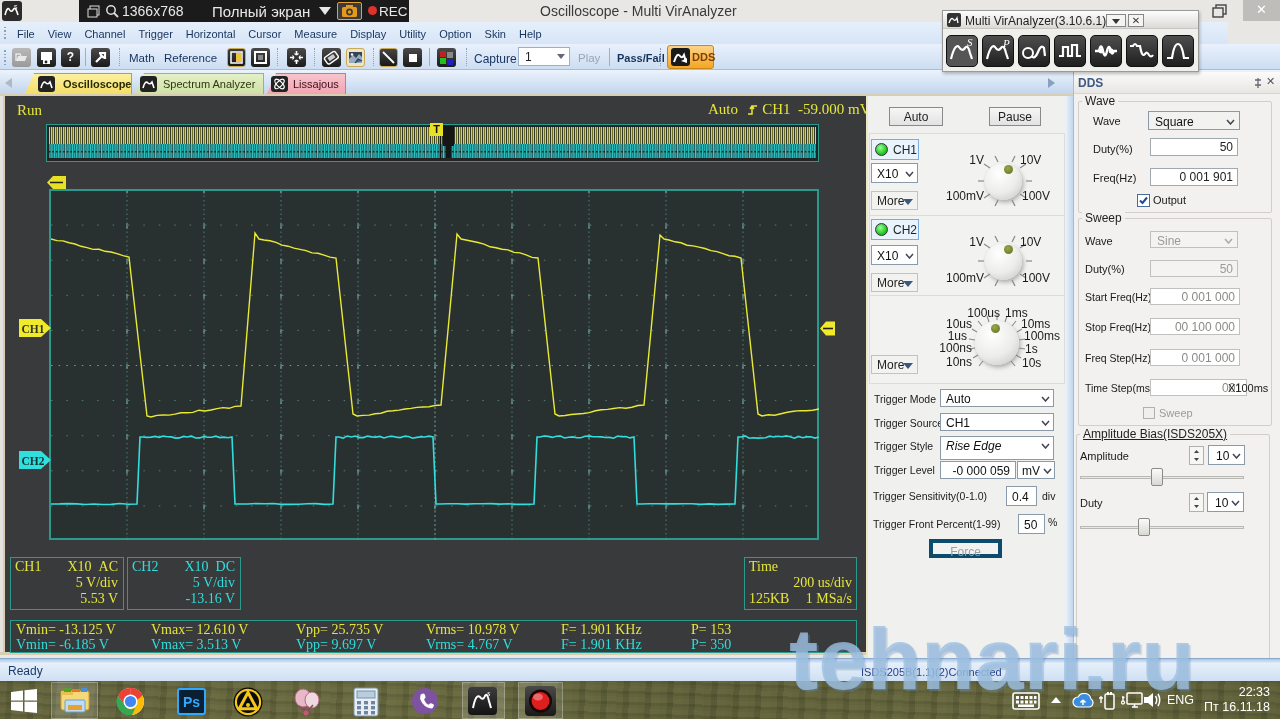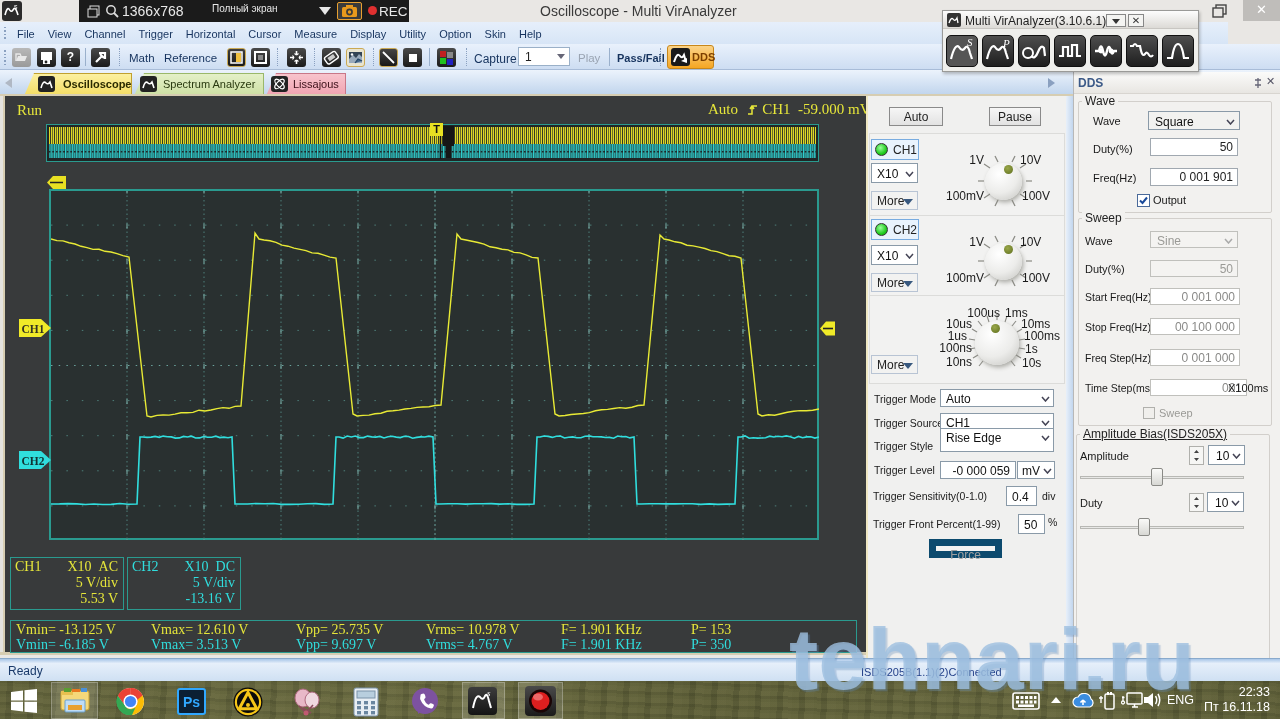--- a/index.html
+++ b/index.html
@@ -61,21 +61,21 @@
 <div id="recbar">
  <svg class="abs" style="left:8px;top:5px;" width="13" height="13">
       <rect x="3" y="1" width="9" height="9" fill="none" stroke="#ddd"></rect>
       <rect x="1" y="4" width="9" height="8" fill="#1b1b1b" stroke="#ddd"></rect>
     </svg>
  <svg class="abs" style="left:26px;top:4px;" width="14" height="14">
       <circle cx="6" cy="6" r="4.2" fill="none" stroke="#ddd" stroke-width="1.5"></circle>
       <line x1="9" y1="9" x2="13" y2="13" stroke="#ddd" stroke-width="1.8"></line>
     </svg>
  <div class="abs" style="left:43px;top:3px;font-size:14px;">1366x768</div>
- <div class="abs" style="left:133px;top:3px;font-size:10px;">Полный экран</div>
+ <div class="abs" style="left:133px;top:3px;font-size:15px;">Полный экран</div>
  <div class="abs" style="left:240px;top:7px;width:0;height:0;border-left:6px solid transparent;border-right:6px solid transparent;border-top:8px solid #e8e8e8;"></div>
  <div class="abs" style="left:258px;top:2px;width:25px;height:18px;background:#3a3a3a;border:1px solid #e8a030;border-radius:2px;">
   <svg width="23" height="16">
         <rect x="4" y="4" width="15" height="10" rx="1.5" fill="#e8991c"></rect>
         <rect x="8" y="2" width="7" height="3" fill="#e8991c"></rect>
         <circle cx="11.5" cy="9" r="3.4" fill="#3a3a3a"></circle>
         <circle cx="11.5" cy="9" r="1.7" fill="#e8991c"></circle>
       </svg>
  </div>
  <div class="abs" style="left:289px;top:6px;width:9px;height:9px;border-radius:50%;background:#e03030;"></div>
@@ -320,20 +320,26 @@
       <div class="abs" style="right:5px;top:1px;">X10&nbsp;&nbsp;AC</div>
   <div class="abs" style="right:5px;top:17px;">5 V/div</div>
   <div class="abs" style="right:5px;top:33px;">5.53 V</div>
  </div>
  <div class="tealbox ser" style="left:127px;top:461px;width:114px;height:53px;color:#30dede;font-size:14px;">
   <div class="abs" style="left:4px;top:1px;">CH2</div>
       <div class="abs" style="right:5px;top:1px;">X10&nbsp;&nbsp;DC</div>
   <div class="abs" style="right:5px;top:17px;">5 V/div</div>
   <div class="abs" style="right:5px;top:33px;">-13.16 V</div>
  </div>
+ <div class="tealbox ser" style="left:744px;top:461px;width:113px;height:53px;color:#e6e63a;font-size:14px;">
+  <div class="abs" style="left:4px;top:1px;">Time</div>
+  <div class="abs" style="right:4px;top:17px;">200 us/div</div>
+  <div class="abs" style="left:4px;top:33px;">125KB</div>
+      <div class="abs" style="right:4px;top:33px;">1 MSa/s</div>
+ </div>
 
  <div class="tealbox ser" style="left:10px;top:524px;width:847px;height:33px;font-size:14px;">
   <div class="abs" style="left:5px;top:1px;color:#e6e63a;white-space:pre;">Vmin= -13.125 V<span style="position:absolute;left:135px;">Vmax= 12.610 V</span><span style="position:absolute;left:280px;">Vpp= 25.735 V</span><span style="position:absolute;left:410px;">Vrms= 10.978 V</span><span style="position:absolute;left:545px;">F= 1.901 KHz</span><span style="position:absolute;left:675px;">P= 153</span></div>
   <div class="abs" style="left:5px;top:16px;color:#30dede;white-space:pre;">Vmin= -6.185 V<span style="position:absolute;left:135px;">Vmax= 3.513 V</span><span style="position:absolute;left:280px;">Vpp= 9.697 V</span><span style="position:absolute;left:410px;">Vrms= 4.767 V</span><span style="position:absolute;left:545px;">F= 1.901 KHz</span><span style="position:absolute;left:675px;">P= 350</span></div>
  </div>
 </div>
 
 <div id="panel">
  <div class="btn" style="left:21px;top:11px;width:54px;height:19px;line-height:18px;">Auto</div>
  <div class="btn" style="left:121px;top:11px;width:52px;height:19px;line-height:18px;">Pause</div>
@@ -455,21 +461,21 @@
       </svg>
     </div>
  <div class="lbl" style="left:6px;top:321px;">Trigger Source</div>
  <div class="combo" style="left:72px;top:317px;width:114px;height:18px;">
       <span style="position:absolute;left:5px;top:2px;">CH1</span>
       <svg style="position:absolute;right:3px;top:6px;" width="9" height="6">
         <path d="M1 1 L4.5 5 L8 1" stroke="#445" stroke-width="1.5" fill="none"></path>
       </svg>
     </div>
  <div class="lbl" style="left:6px;top:344px;">Trigger Style</div>
- <div class="combo" style="left:72px;top:332px;width:114px;height:24px;">
+ <div class="combo" style="left:72px;top:340px;width:114px;height:24px;font-style:italic;">
       <span style="position:absolute;left:5px;top:2px;">Rise Edge</span>
       <svg style="position:absolute;right:3px;top:6px;" width="9" height="6">
         <path d="M1 1 L4.5 5 L8 1" stroke="#445" stroke-width="1.5" fill="none"></path>
       </svg>
     </div>
  <div class="lbl" style="left:6px;top:368px;">Trigger Level</div>
  <div class="combo" style="left:72px;top:365px;width:76px;height:18px;">
       <span style="position:absolute;right:5px;top:2px;">-0 000 059</span>
     </div>
  <div class="combo" style="left:149px;top:365px;width:38px;height:18px;">
@@ -481,21 +487,21 @@
  <div class="lbl" style="left:5px;top:394px;">Trigger Sensitivity(0-1.0)</div>
  <div class="combo" style="left:138px;top:390px;width:31px;height:20px;">
       <span style="position:absolute;left:5px;top:3px;">0.4</span>
     </div>
  <div class="lbl" style="left:174px;top:394px;">div</div>
  <div class="lbl" style="left:5px;top:422px;">Trigger Front Percent(1-99)</div>
  <div class="combo" style="left:150px;top:418px;width:27px;height:20px;">
       <span style="position:absolute;left:5px;top:3px;">50</span>
     </div>
  <div class="lbl" style="left:180px;top:420px;">%</div>
- <div class="btn" style="left:61px;top:443px;width:73px;height:19px;line-height:18px;color:#a0a0a0;border:7px solid #0c4a6e;background:#f2f2f1;">Force</div>
+ <div class="btn" style="left:61px;top:443px;width:73px;height:19px;line-height:18px;color:#a0a0a0;border:4px solid #0c4a6e;background:#f2f2f1;">Force</div>
 </div>
 <div class="abs" style="left:1066px;top:96px;width:7px;height:562px;background:linear-gradient(90deg,#e8f0fa,#c2d6ee);z-index:5;"></div>
 
 <div id="dds">
  <div class="abs" style="left:0;top:0;width:206px;height:22px;background:linear-gradient(#fbfbfa,#e8e6e2);border-bottom:1px solid #d8d5d0;"></div>
  <div class="abs" style="left:4px;top:4px;font-size:12px;font-weight:bold;color:#3c5a88;">DDS</div>
  <svg class="abs" style="left:178px;top:5px;" width="12" height="12">
       <path d="M6 1 L6 8 M3 3 L9 3 M3 8 L9 8 M6 8 L6 11" stroke="#667" stroke-width="1.3"></path>
     </svg>
  <div class="abs" style="left:192px;top:3px;font-size:11px;color:#556;">✕</div>

